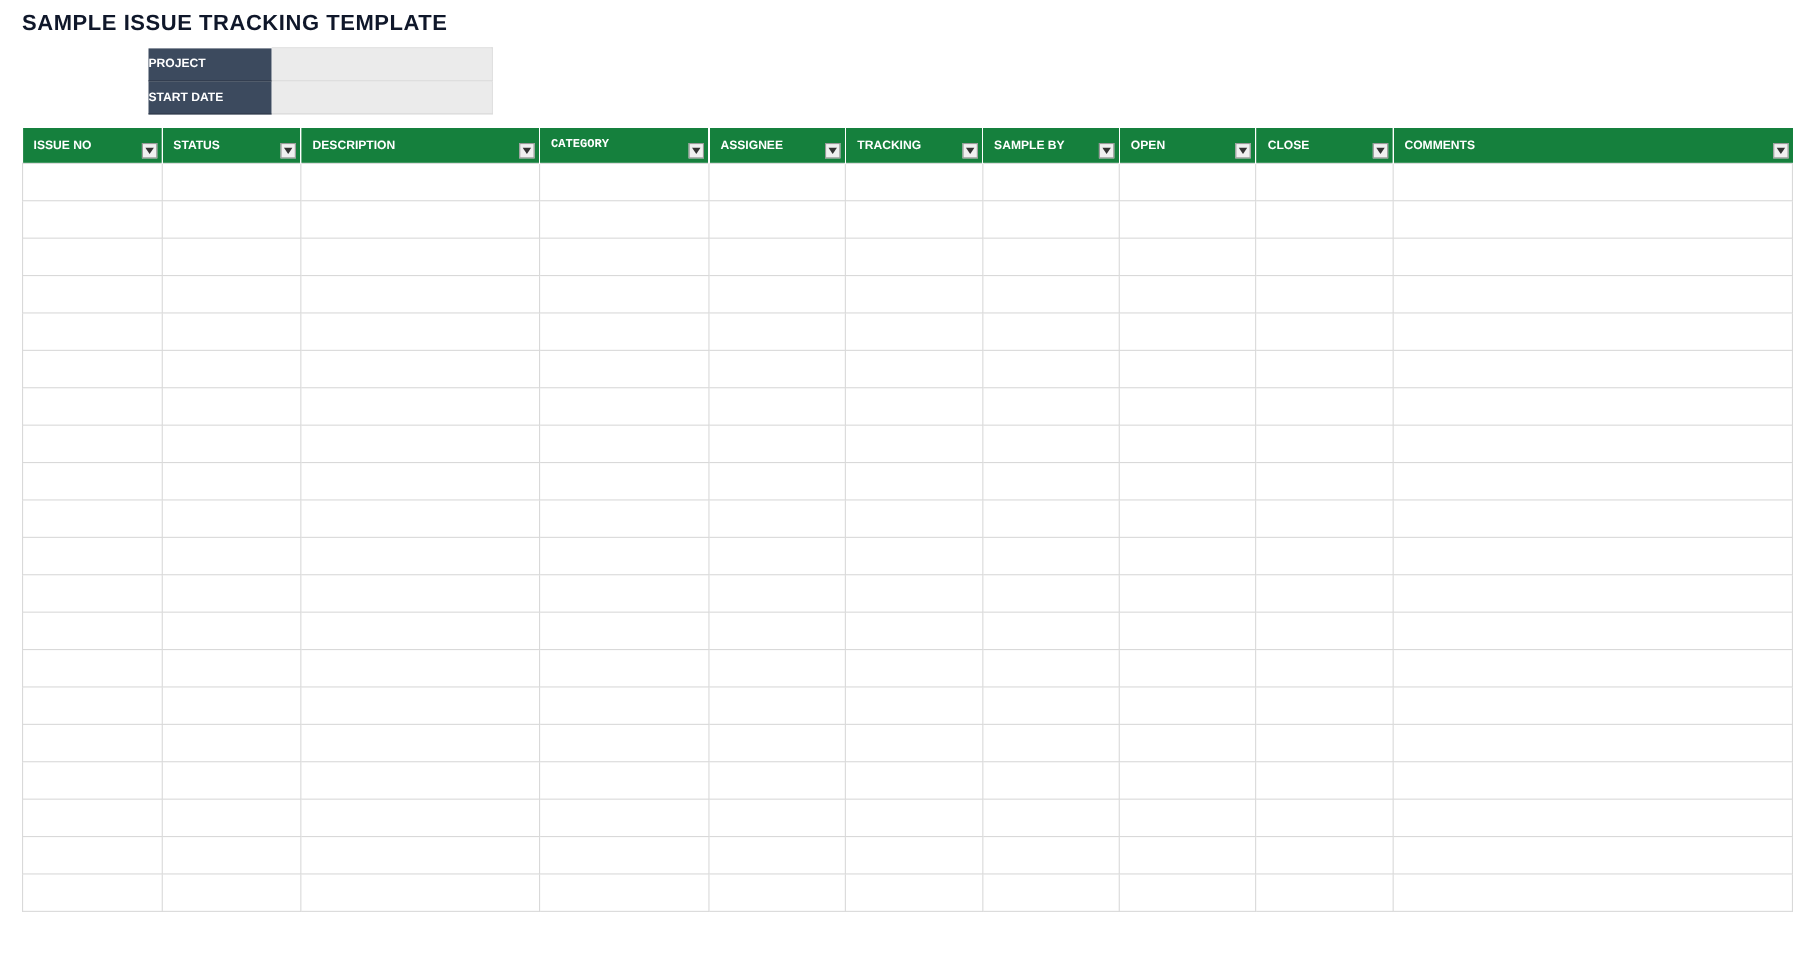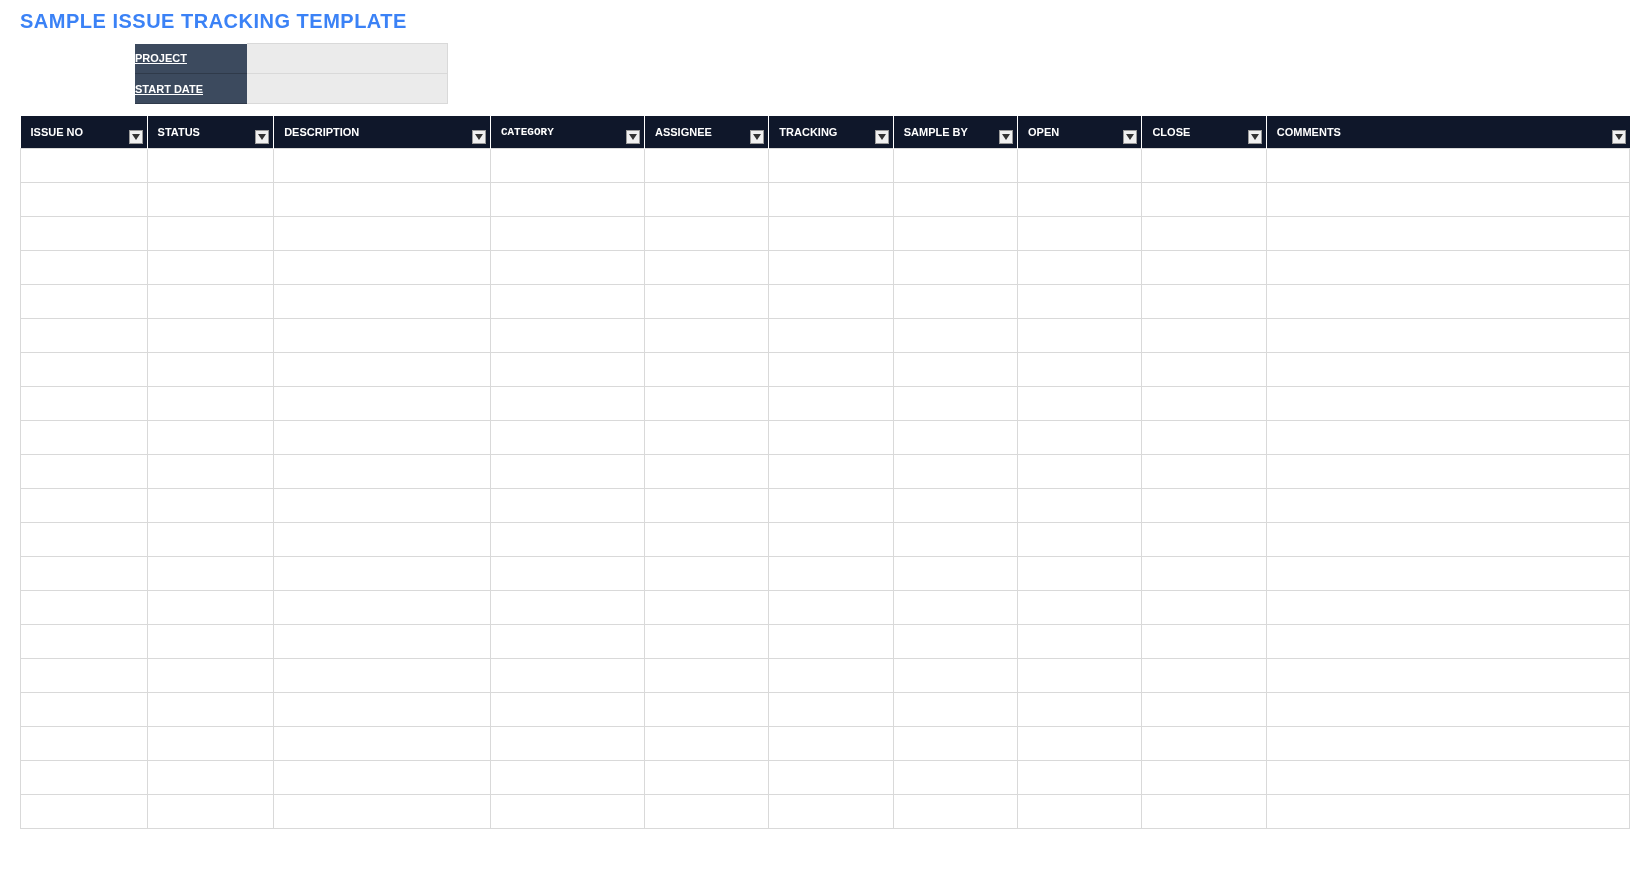--- a/index.html
+++ b/index.html
@@ -12,21 +12,21 @@
     font-family: Arial, Helvetica, sans-serif;
     font-size: 12px;
     color: #333;
   }
   .page {
     padding: 10px 20px 20px 20px;
   }
   .title {
     font-size: 20px;
     font-weight: 700;
-    color: #3b82f6;
+    color: #0f172a;
     letter-spacing: 0.5px;
     margin: 0 0 10px 0;
   }
   
   .info-box {
     margin-left: 115px;
     margin-bottom: 12px;
     border-collapse: collapse;
   }
   .info-box td {
@@ -35,37 +35,36 @@
   .info-label {
     background: #3c4a5e;
     color: #ffffff;
     font-weight: 700;
     font-size: 11px;
     width: 112px;
     height: 30px;
     padding-left: 12px;
     border-bottom: 1px solid #2f3a4a;
     vertical-align: middle;
-    text-decoration: underline;
   }
   .info-value {
     background: #ebebeb;
     width: 200px;
     height: 30px;
     border: 1px solid #d9d9d9;
     border-left: none;
   }
   
   table.grid {
     border-collapse: collapse;
     width: 100%;
     table-layout: fixed;
   }
   table.grid th {
-    background: #0f172a;
+    background: #15803d;
     color: #ffffff;
     font-weight: 700;
     font-size: 11px;
     text-align: left;
     padding: 8px 6px 8px 10px;
     border-right: 1px solid #ffffff;
     position: relative;
     height: 32px;
     vertical-align: middle;
   }

